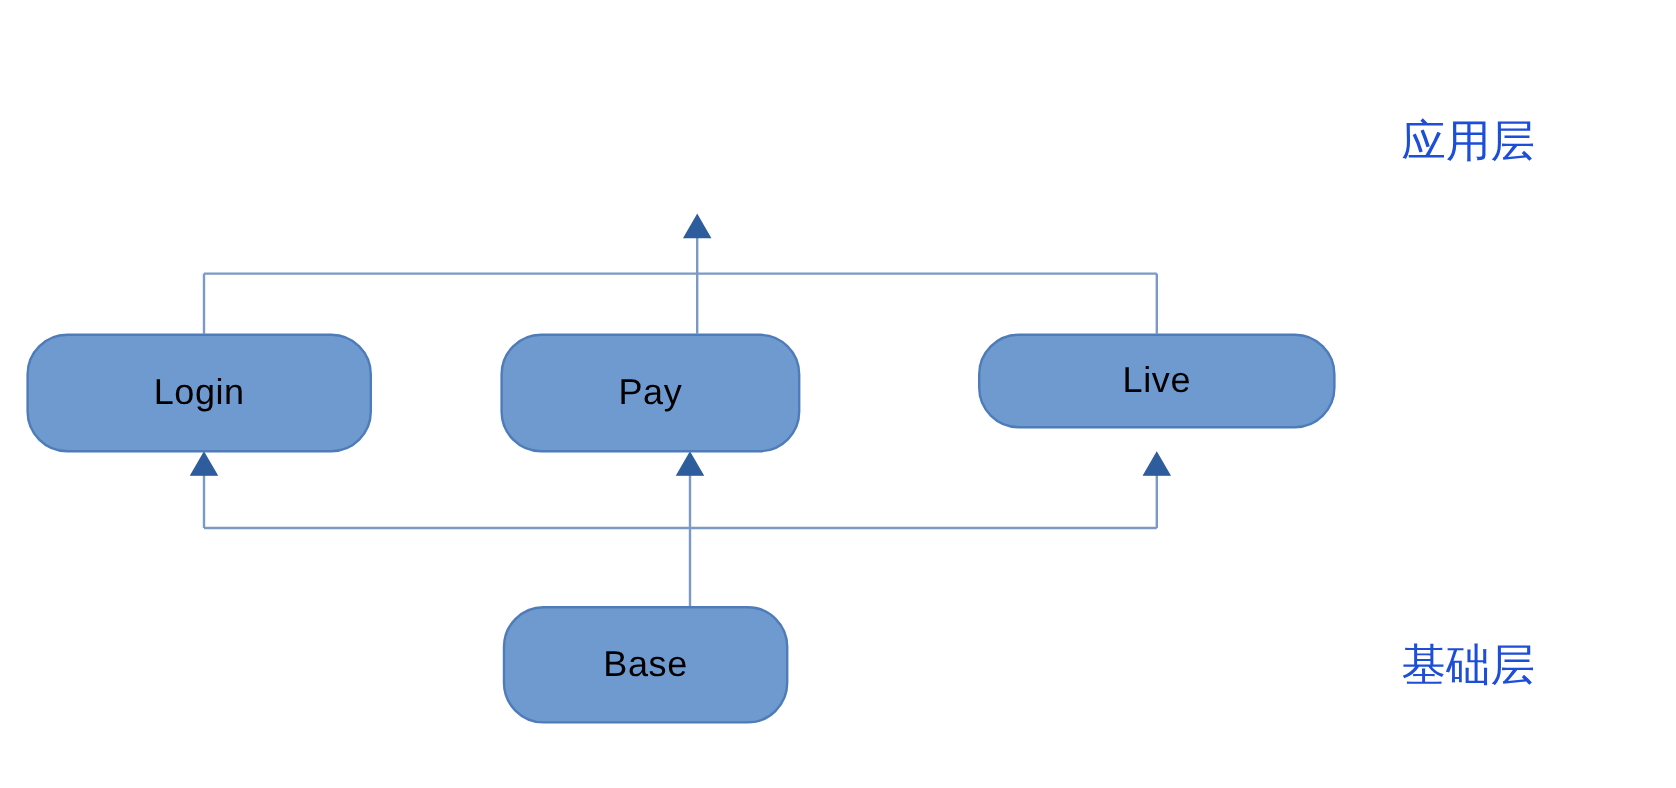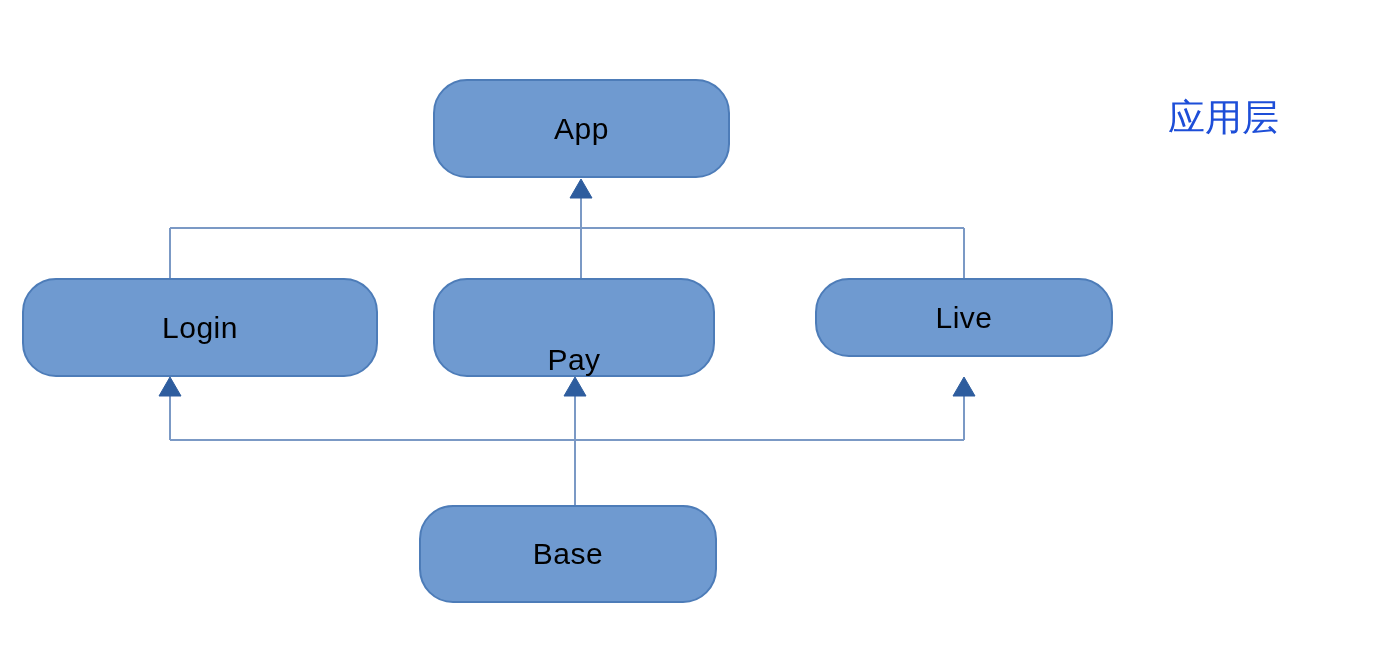--- a/index.html
+++ b/index.html
@@ -32,24 +32,24 @@
     align-items: center;
     justify-content: center;
   }
   .node-label {
     font-size: 30px;
     color: #000000;
     line-height: 1;
     letter-spacing: 0.5px;
   }
   .node-app   { left: 433px; top: 79px;  width: 297px; height: 99px; }
-  .node-login { left: 22px;  top: 278px; width: 356px; height: 99px; }
-  .node-pay   { left: 433px; top: 278px; width: 282px; height: 99px; align-items: flex-end; }
+  .node-login { left: 22px;  top: 278px; width: 288px; height: 99px; }
+  .node-pay   { left: 417px; top: 278px; width: 250px; height: 99px; }
   .node-live  { left: 815px; top: 278px; width: 298px; height: 79px; }
-  .node-base  { left: 419px; top: 505px; width: 298px; height: 98px; }
+  .node-base  { left: 419px; top: 505px; width: 238px; height: 98px; }
   .layer-label {
     position: absolute;
     left: 1168px;
     width: 220px;
     font-size: 37px;
     color: #1d4ed8;
     line-height: 1;
     white-space: nowrap;
   }
   .layer-app  { top: 99px; }
@@ -81,37 +81,35 @@
 
     <path class="edge-line" d="M170 440 H964"></path>
     <path class="edge-line" d="M170 440 V394"></path>
     <polygon class="arrow-head" points="170,377 159,396 181,396"></polygon>
     <path class="edge-line" d="M575 505 V394"></path>
     <polygon class="arrow-head" points="575,377 564,396 586,396"></polygon>
     <path class="edge-line" d="M964 440 V394"></path>
     <polygon class="arrow-head" points="964,377 953,396 975,396"></polygon>
   </svg>
 
-  <div class="node node-app">
-    <span class="node-label">App</span>
-  </div>
 
   <div class="node node-login">
     <span class="node-label">Login</span>
   </div>
 
   <div class="node node-pay">
     <span class="node-label">Pay</span>
   </div>
 
   <div class="node node-live">
     <span class="node-label">Live</span>
   </div>
 
   <div class="node node-base">
     <span class="node-label">Base</span>
   </div>
 
   <div class="layer-label layer-app">应用层</div>
 
 
+  <div class="layer-label layer-base">基础层</div>
 
 </div>
 
 </body></html>

